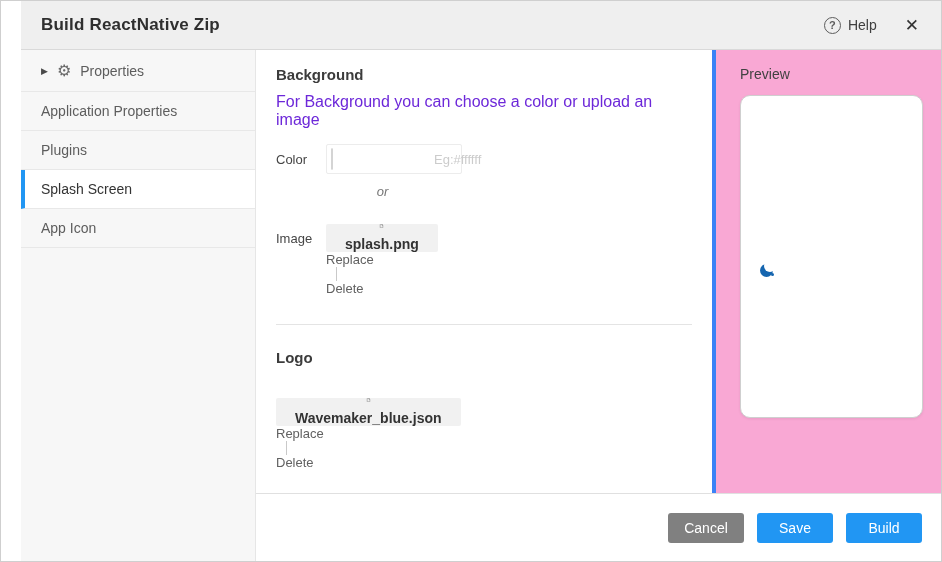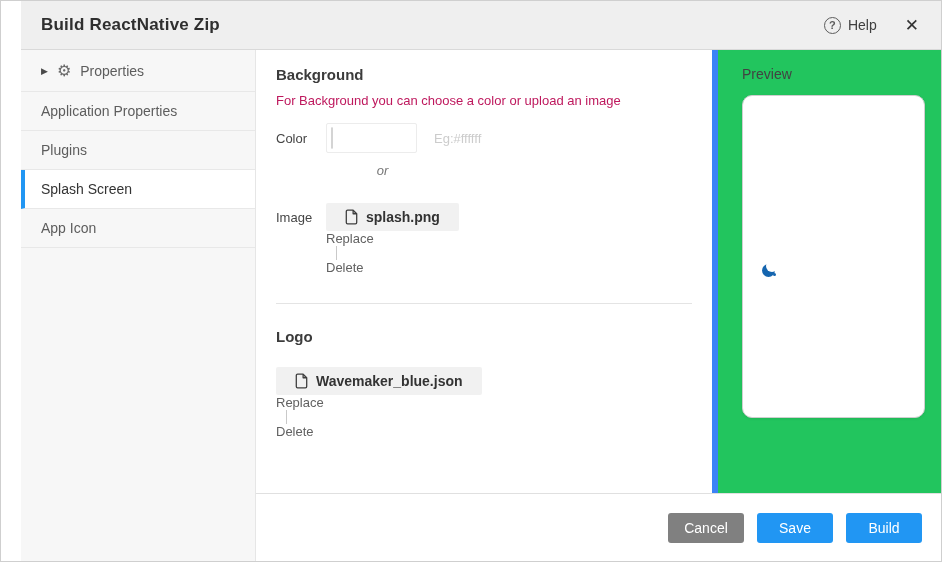--- a/index.html
+++ b/index.html
@@ -66,27 +66,27 @@
   }
 
   
   .content {
     flex: 1;
     background: #fff;
     padding: 16px 20px 0 20px;
     position: relative;
   }
   .section-title { font-size: 15px; font-weight: 700; color: #3c3c3c; margin-bottom: 10px; }
-  .section-desc { font-size: 13px; color: #be185d; margin-bottom: 15px; }
+  .section-desc { font-size: 16px; color: #6d28d9; margin-bottom: 15px; }
 
   .field-row { display: flex; align-items: center; margin-bottom: 0; }
   .field-label { width: 50px; flex: 0 0 50px; font-size: 13px; color: #454545; }
 
   .color-box {
-    width: 91px; height: 30px;
+    width: 136px; height: 30px;
     border: 1px solid #ececec; border-radius: 2px;
     display: flex; align-items: center;
     background: #fff;
     gap: 44px;
   }
   .color-swatch {
     width: 22px; height: 22px; margin-left: 4px;
     background: #fff; border: 1px solid #d4d4d4; border-radius: 2px;
     cursor: pointer;
   }
@@ -102,39 +102,40 @@
     margin: 10px 0 11px 50px; width: 113px; text-align: center;
     font-style: italic; font-size: 13px; color: #757575;
   }
 
   .file-chip {
     display: inline-flex; align-items: center; justify-content: center; gap: 8px;
     background: #f1f1f1; border-radius: 2px;
     height: 28px; padding: 0 19px;
     font-size: 14px; font-weight: 700; color: #333;
     cursor: pointer;
+    flex-direction: column;
   }
   .file-chip svg { display: block; }
 
   .link-row { display: flex; align-items: flex-start; font-size: 13px; color: #616161; flex-direction: column; }
   .link-row .lnk { cursor: pointer; }
   .link-row .lnk-sep { width: 1px; height: 14px; background: #c9c9c9; margin: 0 10px; }
 
   .content-divider { height: 1px; background: #e4e4e4; margin: 28px 0 24px 0; }
 
   .image-row { margin-top: 25px; align-items: center; }
   .image-links { margin-left: 50px; }
 
   .logo-chip-wrap { margin-top: 22px; }
 
   
   .preview-panel {
     width: 229px; flex: 0 0 229px;
-    border-left: 6px solid #3b82f6;
-    background: #22c55e;
+    border-left: 4px solid #3b82f6;
+    background: #f9a8d4;
     padding: 16px 0 0 24px;
   }
   .preview-title { font-size: 14px; color: #424242; margin-bottom: 13px; }
   .preview-box {
     width: 183px; height: 323px;
     border: 1px solid #cfcfcf; border-radius: 10px;
     background: #fff;
     box-shadow: 0 1px 3px rgba(0,0,0,0.08);
     position: relative;
   }

